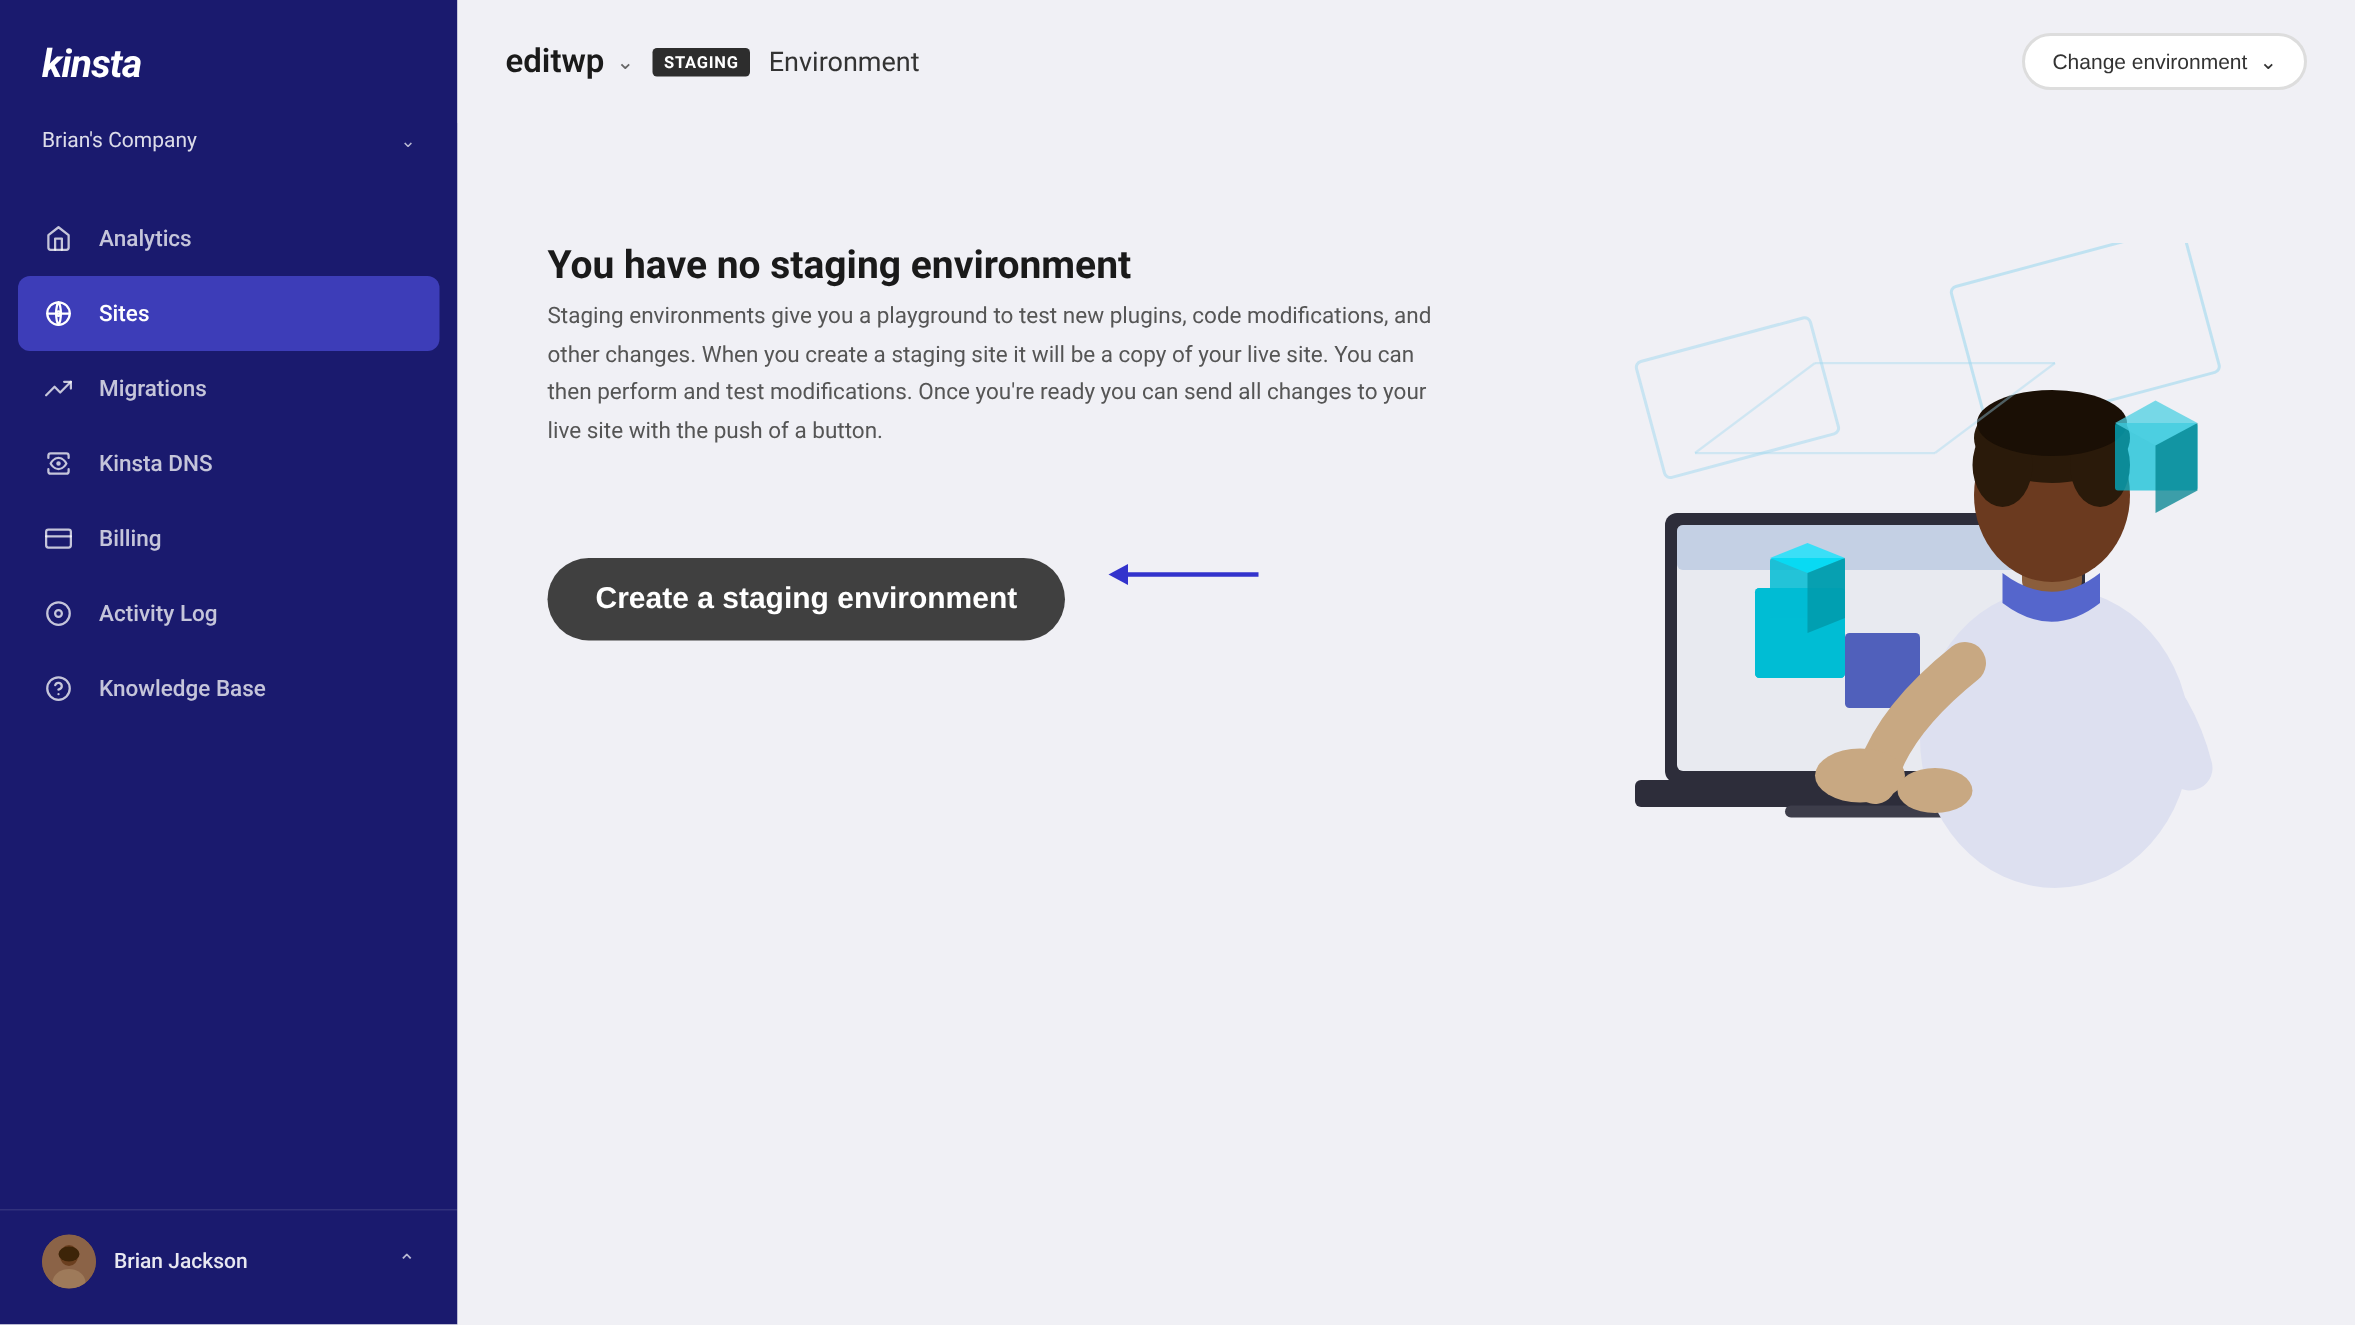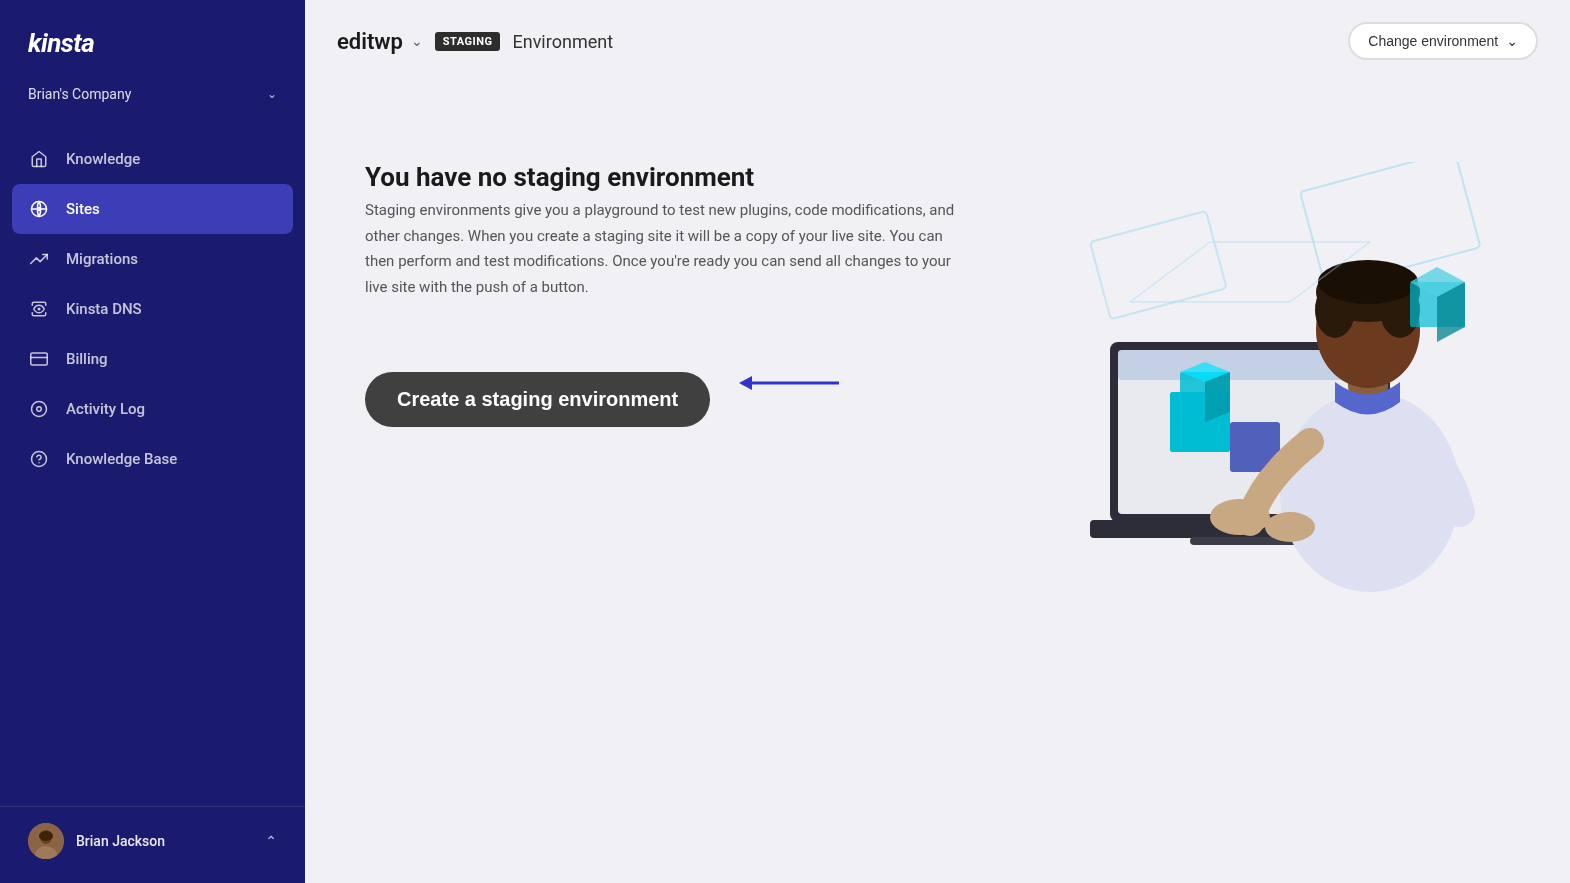--- a/index.html
+++ b/index.html
@@ -260,21 +260,21 @@
 
   <nav class="sidebar-nav">
 
     <div class="nav-item">
       <span class="nav-icon">
         <svg width="18" height="18" viewBox="0 0 24 24" fill="none" stroke="currentColor" stroke-width="2" stroke-linecap="round" stroke-linejoin="round">
           <path d="M3 9l9-7 9 7v11a2 2 0 0 1-2 2H5a2 2 0 0 1-2-2z"></path>
           <polyline points="9 22 9 12 15 12 15 22"></polyline>
         </svg>
       </span>
-      <span>Knowledge</span>
+      <span>Analytics</span>
     </div>
 
     <div class="nav-item active">
       <span class="nav-icon">
         <svg width="18" height="18" viewBox="0 0 24 24" fill="none" stroke="currentColor" stroke-width="2" stroke-linecap="round" stroke-linejoin="round">
           <circle cx="12" cy="12" r="2"></circle>
           <path d="M12 2a10 10 0 0 1 0 20A10 10 0 0 1 12 2z"></path>
           <path d="M12 2c-2.8 4-2.8 16 0 20M12 2c2.8 4 2.8 16 0 20M2 12h20"></path>
         </svg>
       </span>

